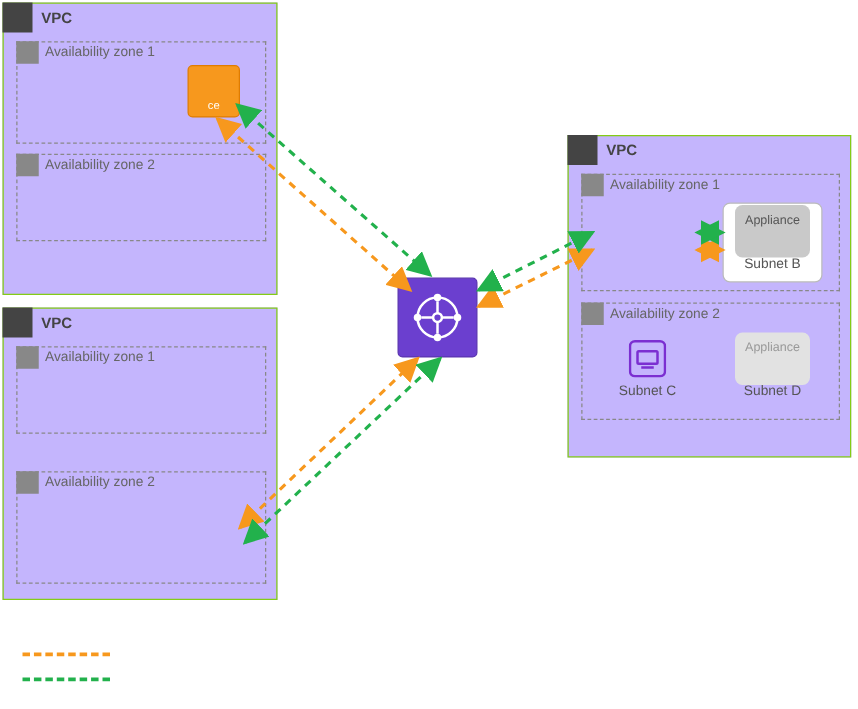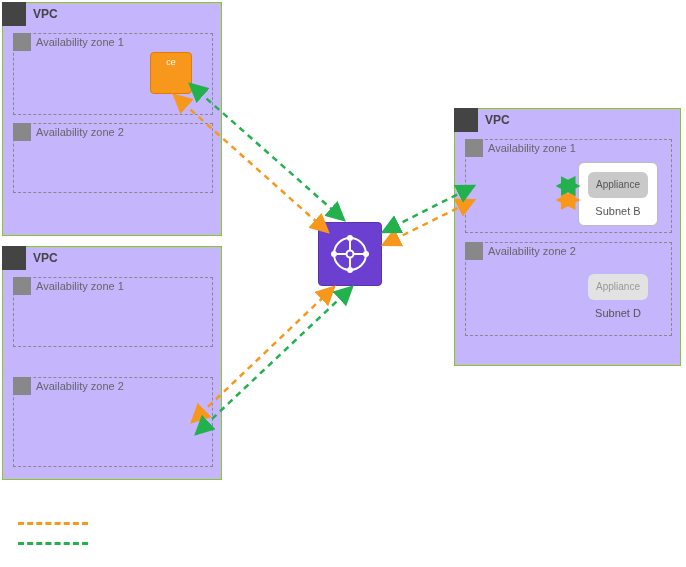--- a/index.html
+++ b/index.html
@@ -61,21 +61,21 @@
     background: #f7981d;
     border: 1px solid #e07c00;
     border-radius: 4px;
     box-sizing: border-box;
     padding: 4px;
     font-size: 9px;
     color: #fff;
     text-align: center;
     overflow: hidden;
     display: flex;
-    align-items: flex-start;
+    align-items: flex-end;
     justify-content: center;
   }
   .subnet {
     position: absolute;
     width: 80px;
     border-radius: 6px;
     box-sizing: border-box;
     padding-top: 4px;
     text-align: center;
     font-size: 11px;
@@ -95,21 +95,21 @@
     height: 36px;
   }
   .subnet .caption {
     font-size: 11px;
     color: #555;
     margin-top: 2px;
   }
   .appliance {
     display: inline-block;
     width: 60px;
-    height: 26px;
+    height: 42px;
     line-height: 26px;
     border-radius: 6px;
     font-size: 10px;
     color: #555;
   }
   .appliance.active {
     background: #c9c9c9;
   }
   .appliance.inactive {
     background: #e2e2e2;
@@ -190,20 +190,30 @@
         <span class="appliance active">Appliance</span>
       </div>
       <div class="caption">Subnet B</div>
     </div>
   </div>
 
   <div class="az" style="left:10px; top:133px; width:205px; height:92px;">
     <div class="az-tab"></div>
     <div class="az-label">Availability zone 2</div>
 
+    <div class="subnet inactive" style="left:12px; top:22px; height:64px;">
+      <div class="icon">
+        <svg width="30" height="30" viewBox="0 0 30 30">
+          <rect x="1" y="1" width="28" height="28" rx="4" fill="none" stroke="#7b2fd1" stroke-width="2"></rect>
+          <rect x="7" y="9" width="16" height="10" rx="1" fill="none" stroke="#7b2fd1" stroke-width="2"></rect>
+          <line x1="10" y1="22" x2="20" y2="22" stroke="#7b2fd1" stroke-width="2"></line>
+        </svg>
+      </div>
+      <div class="caption">Subnet C</div>
+    </div>
 
     <div class="subnet inactive" style="left:112px; top:22px; height:64px;">
       <div class="icon">
         <span class="appliance inactive">Appliance</span>
       </div>
       <div class="caption">Subnet D</div>
     </div>
   </div>
 </div>
 

